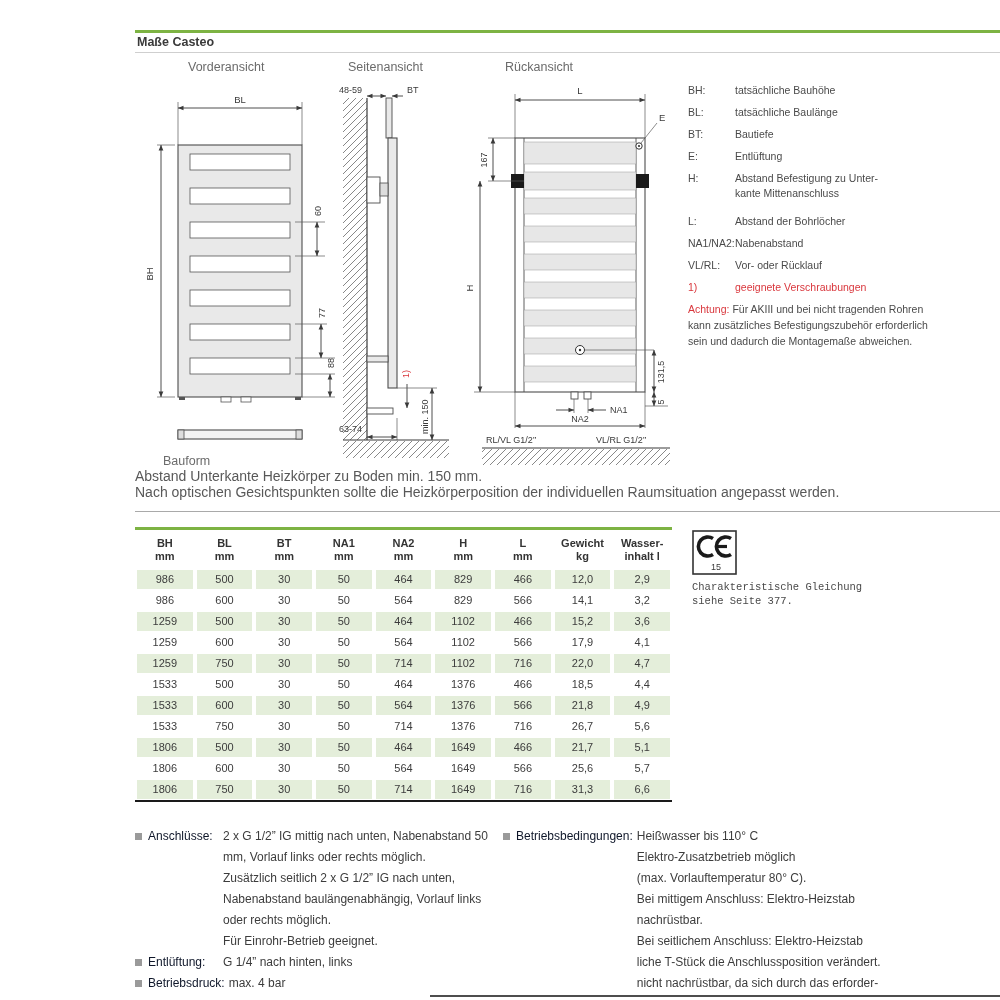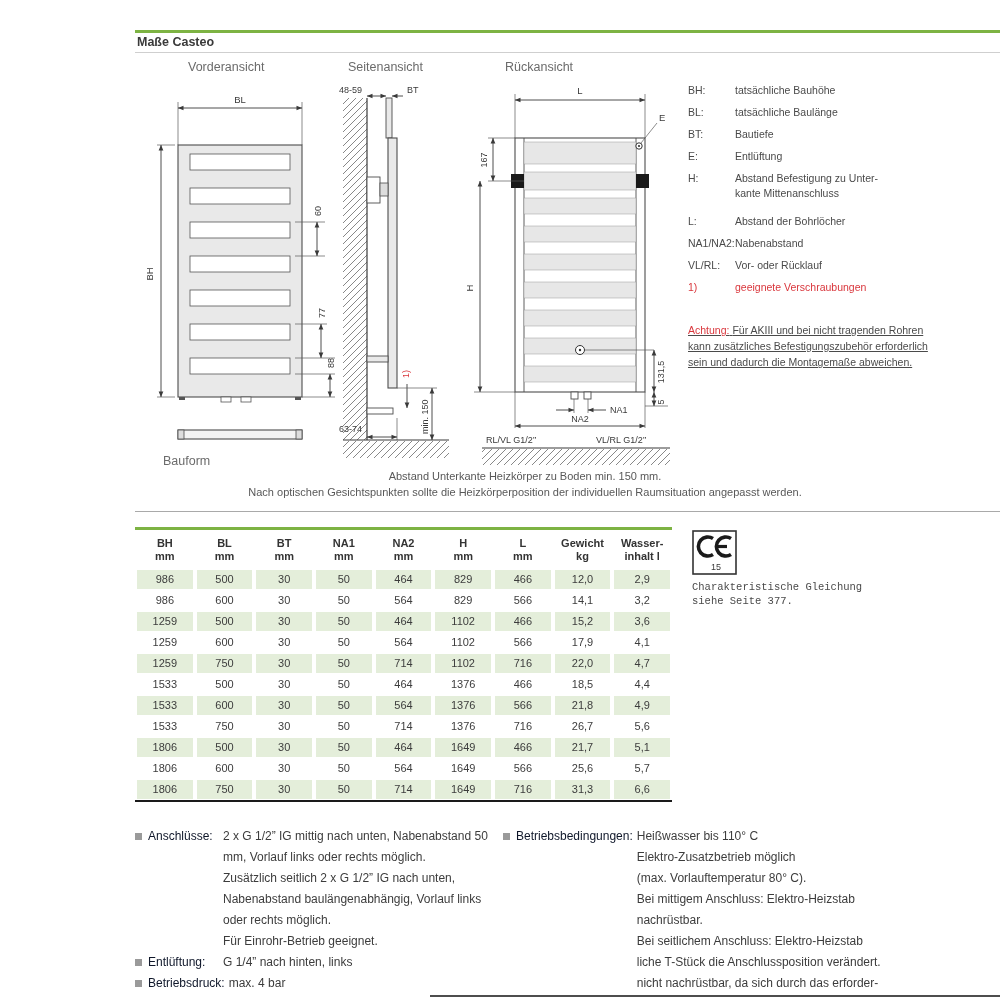--- a/index.html
+++ b/index.html
@@ -3,21 +3,21 @@
 <meta charset="utf-8">
 <style>
   html,body{margin:0;padding:0;background:#fff;}
   .page{position:relative;width:1000px;height:984px;background:#fff;overflow:hidden;
         font-family:"Liberation Sans","DejaVu Sans",sans-serif;color:#3c3c3c;margin-top:20px;}
   .abs{position:absolute;}
   .rule-green{height:3px;background:#7db343;}
   .rule-thin{height:1px;background:#cfcfcf;}
   .title{font-size:12.5px;font-weight:bold;color:#3a3a3a;}
   .viewlabel{font-size:12.5px;color:#6b6b6b;}
-  .notes{font-size:11px;line-height:15.5px;color:#585858;text-align:center;}
+  .notes{font-size:14px;line-height:15.5px;color:#585858;}
   .divider{height:1px;background:#a9a9a9;}
   
   .legend{width:312px;}
   .lg-row{display:flex;font-size:10.5px;line-height:15px;color:#4a4a4a;margin-bottom:7px;}
   .lg-row.tall{margin-bottom:13px;}
   .lg-term{flex:none;width:47px;}
   .red{color:#d9363c;}
   
   .warning{width:252px;font-size:10.5px;line-height:16px;color:#4a4a4a;}
   
@@ -258,21 +258,21 @@
       <div class="lg-row">
         <span class="lg-term">VL/RL:</span>
         <span class="lg-desc">Vor- oder Rücklauf</span>
       </div>
       <div class="lg-row">
         <span class="lg-term red">1)</span>
         <span class="lg-desc red">geeignete Verschraubungen</span>
       </div>
     </div>
 
-  <div class="abs warning" style="left:688px;top:302px;text-decoration:underline;"><span class="red">Achtung:</span> <span>Für AKIII und bei nicht tragenden Rohren kann zusätzliches Befestigungszubehör erforderlich sein und dadurch die Montagemaße abweichen.</span></div>
+  <div class="abs warning" style="left:688px;top:281px;"><span class="red">Achtung:</span> <span>Für AKIII und bei nicht tragenden Rohren kann zusätzliches Befestigungszubehör erforderlich sein und dadurch die Montagemaße abweichen.</span></div>
 
   <div class="abs viewlabel" style="left:163px;top:434px;">Bauform</div>
 
   <div class="abs notes" style="left:135px;top:449px;width:780px;">
     <div>Abstand Unterkante Heizkörper zu Boden min. 150 mm.</div>
     <div>Nach optischen Gesichtspunkten sollte die Heizkörperposition der individuellen Raumsituation angepasst werden.</div>
   </div>
 
   <div class="abs divider" style="left:135px;top:491px;width:865px;"></div>
 

